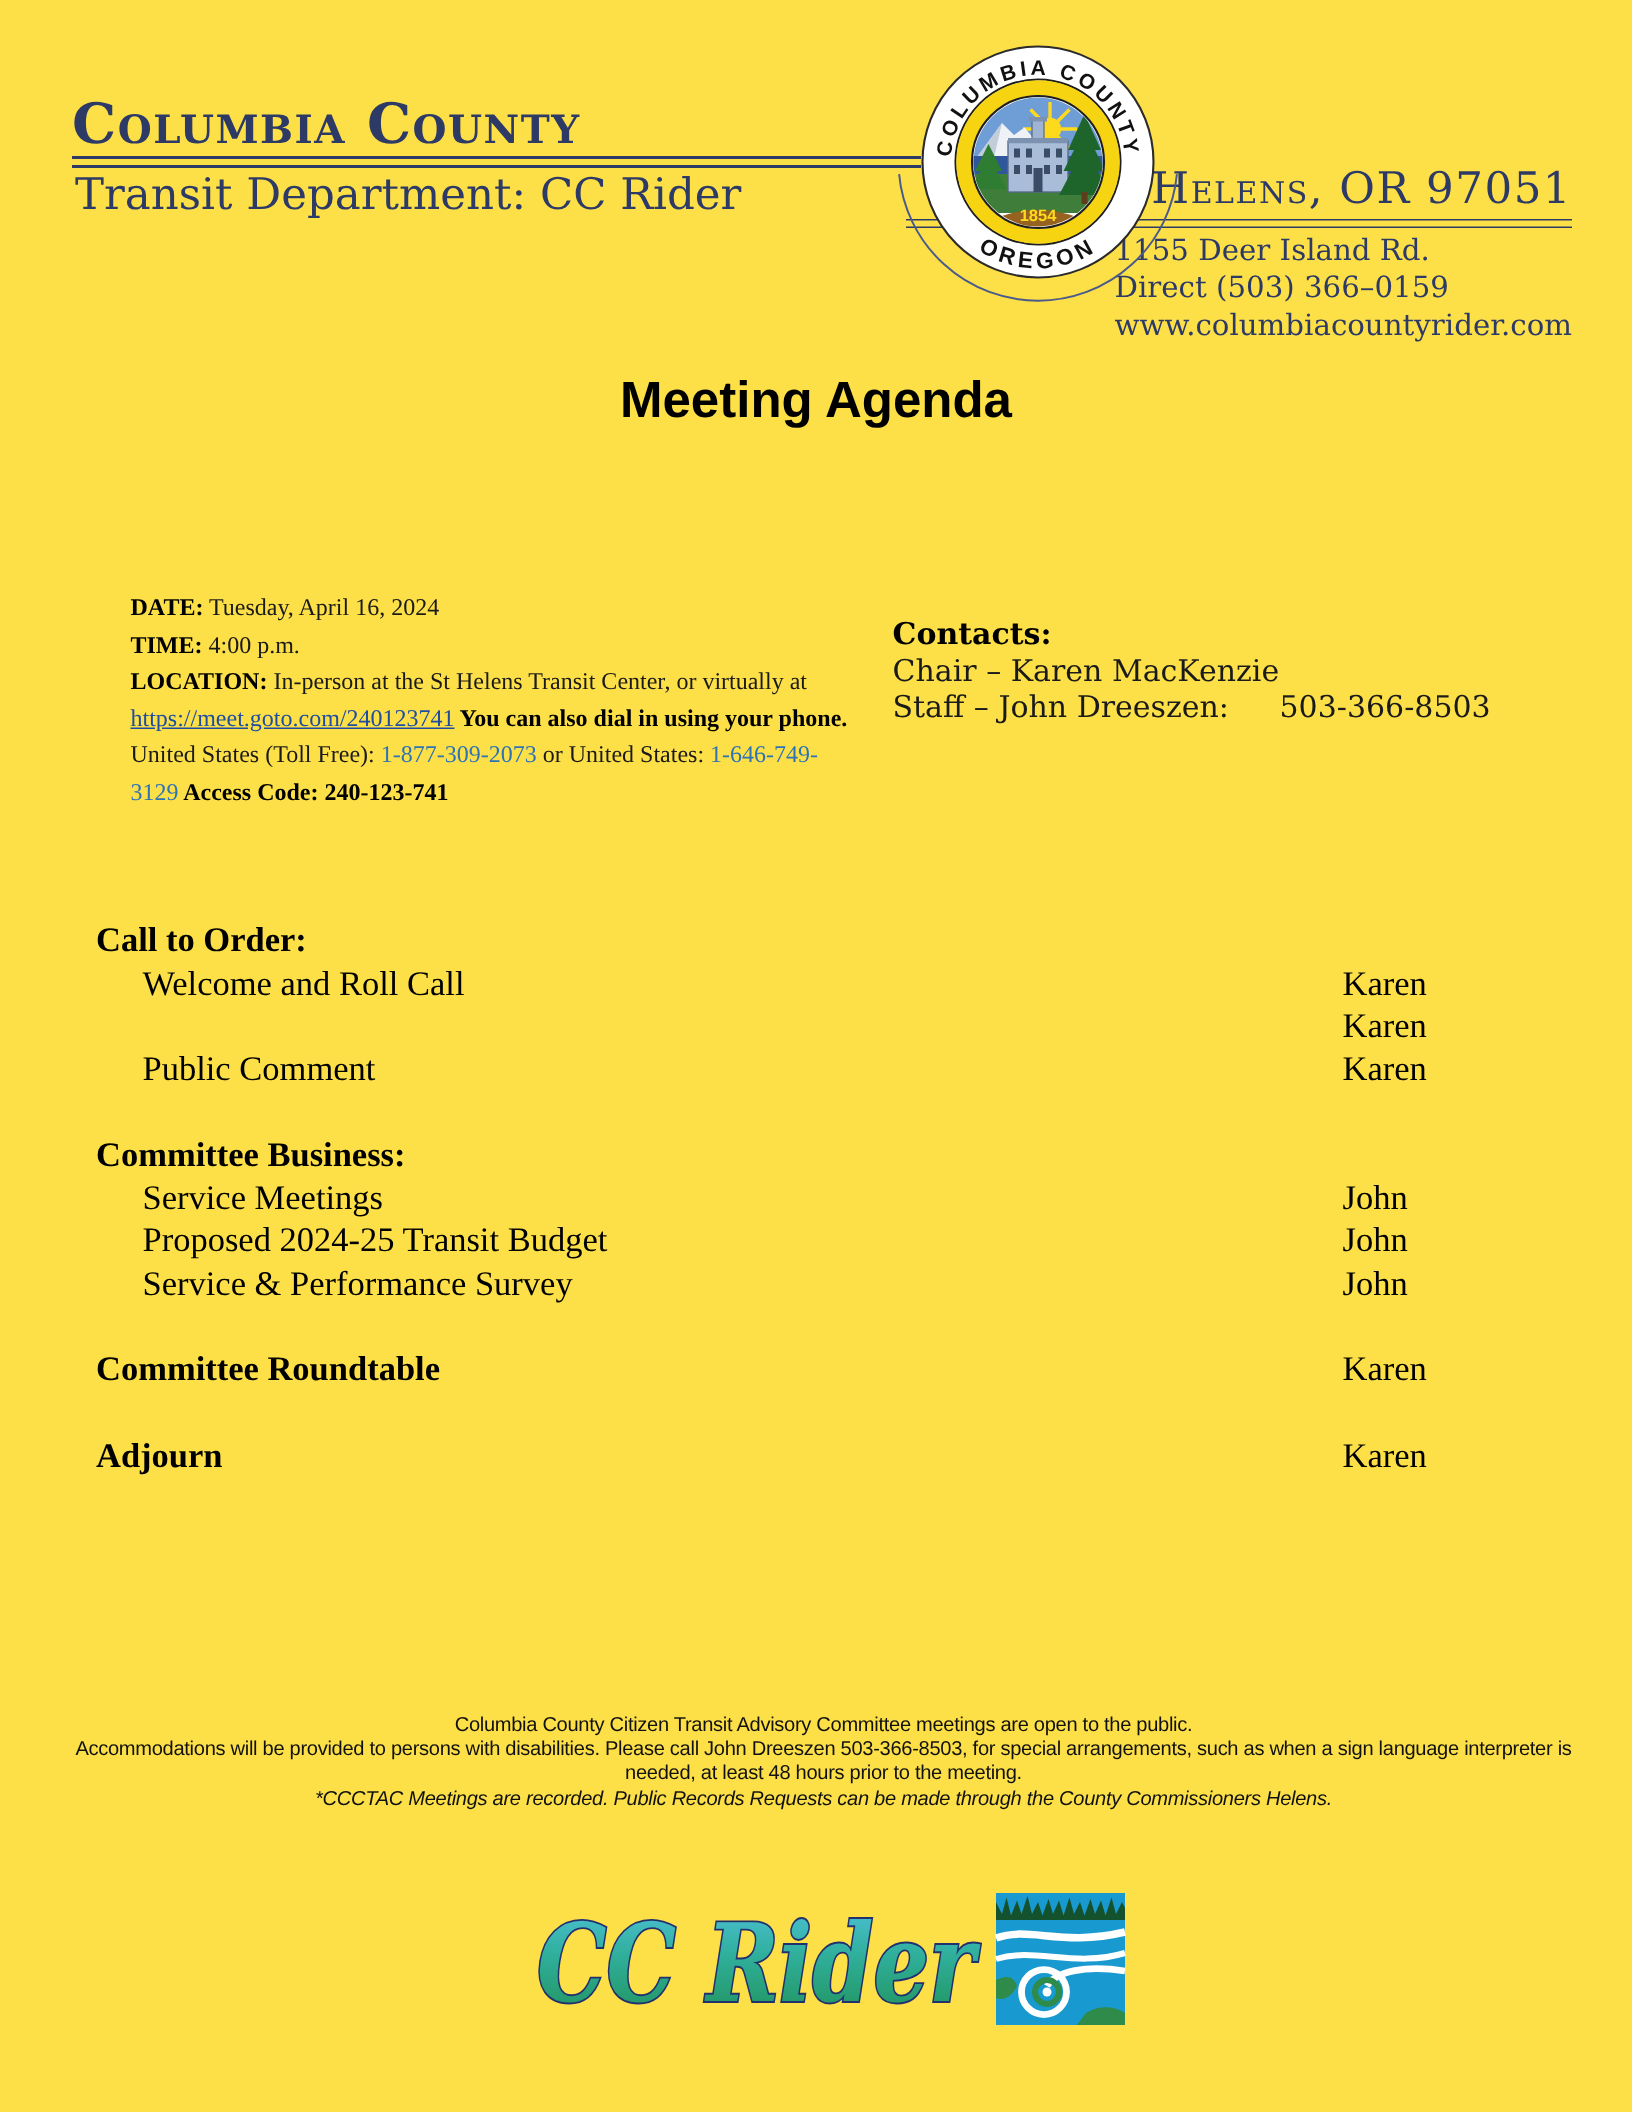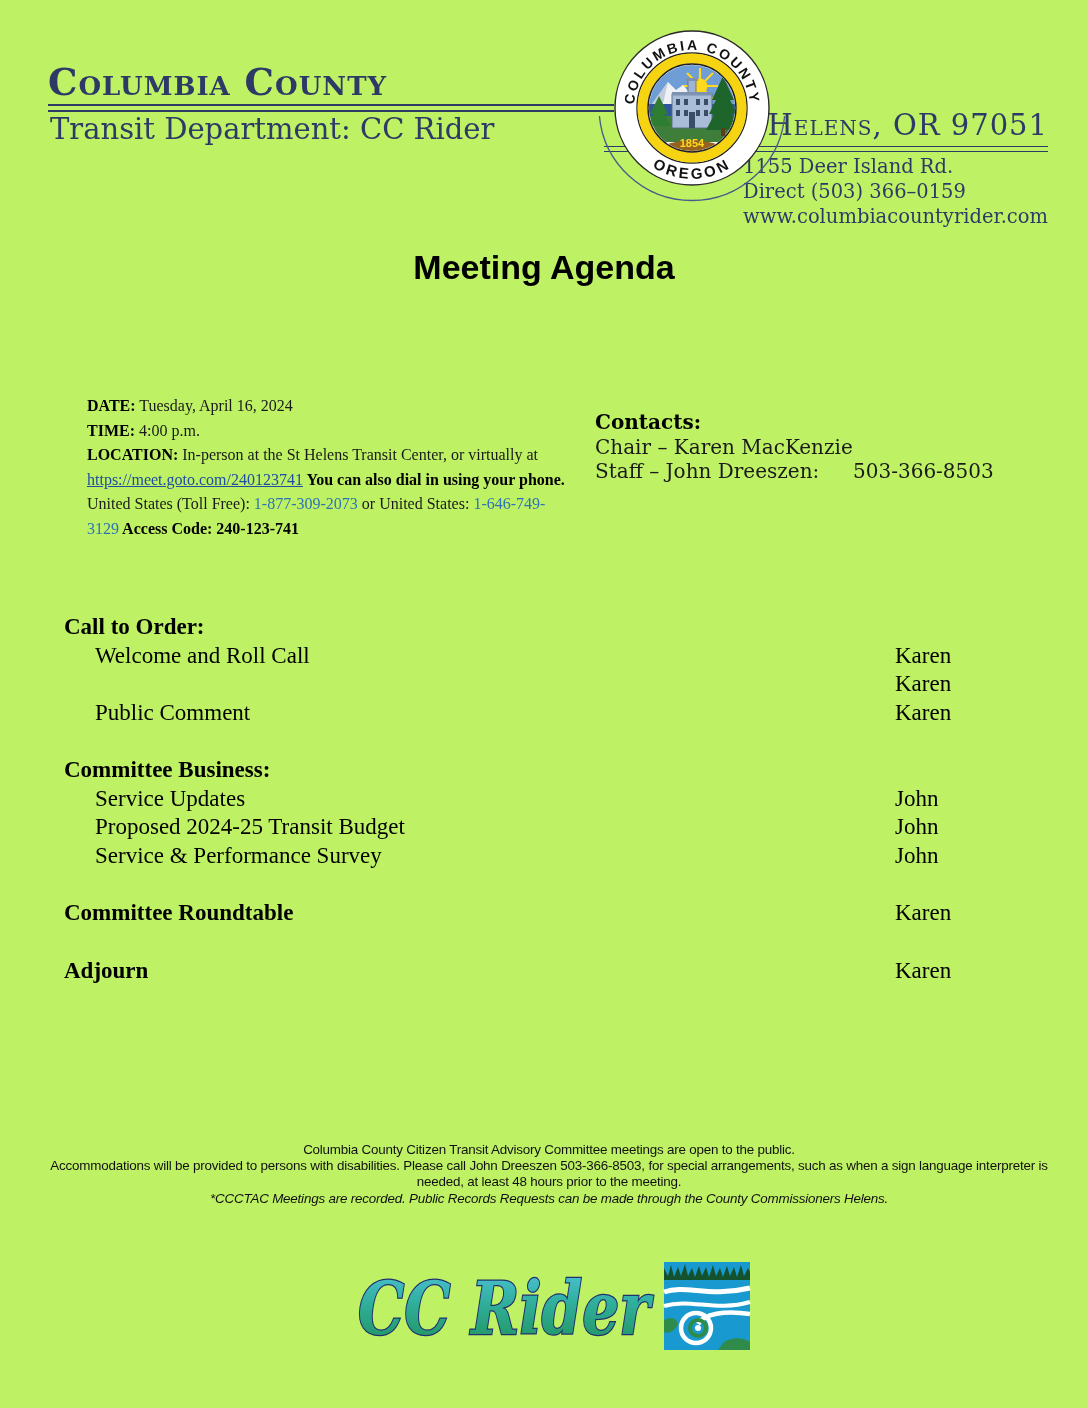--- a/index.html
+++ b/index.html
@@ -1,21 +1,21 @@
 <!DOCTYPE html>
 <html><head>
 <meta charset="utf-8">
 <style>
   * { margin: 0; padding: 0; box-sizing: border-box; }
   html, body { background: #ffffff; }
   .page {
     position: relative;
     width: 1088px;
     height: 1408px;
-    background: #bef264;
+    background: #fde047;
     overflow: hidden;
     font-family: "DejaVu Serif", serif;
   }
   
   .org-name {
     position: absolute; left: 48px; top: 60px;
     font-family: "DejaVu Serif", serif;
     font-variant: small-caps;
     font-weight: 700;
     font-size: 37px;
@@ -241,21 +241,21 @@
     </div>
   </div>
 
   <div class="agenda">
     <div class="row head">Call to Order:</div>
     <div class="row item"><span>Welcome and Roll Call</span><span class="owner">Karen</span></div>
     <div class="row item"><span class="owner">Karen</span></div>
     <div class="row item"><span>Public Comment</span><span class="owner">Karen</span></div>
     <div class="spacer"></div>
     <div class="row head">Committee Business:</div>
-    <div class="row item"><span>Service Updates</span><span class="owner">John</span></div>
+    <div class="row item"><span>Service Meetings</span><span class="owner">John</span></div>
     <div class="row item"><span>Proposed 2024-25 Transit Budget</span><span class="owner">John</span></div>
     <div class="row item"><span>Service &amp; Performance Survey</span><span class="owner">John</span></div>
     <div class="spacer"></div>
     <div class="row head"><span>Committee Roundtable</span><span class="owner">Karen</span></div>
     <div class="spacer"></div>
     <div class="row head"><span>Adjourn</span><span class="owner">Karen</span></div>
   </div>
 
   <div class="notes">
     <div>Columbia County Citizen Transit Advisory Committee meetings are open to the public.</div>

